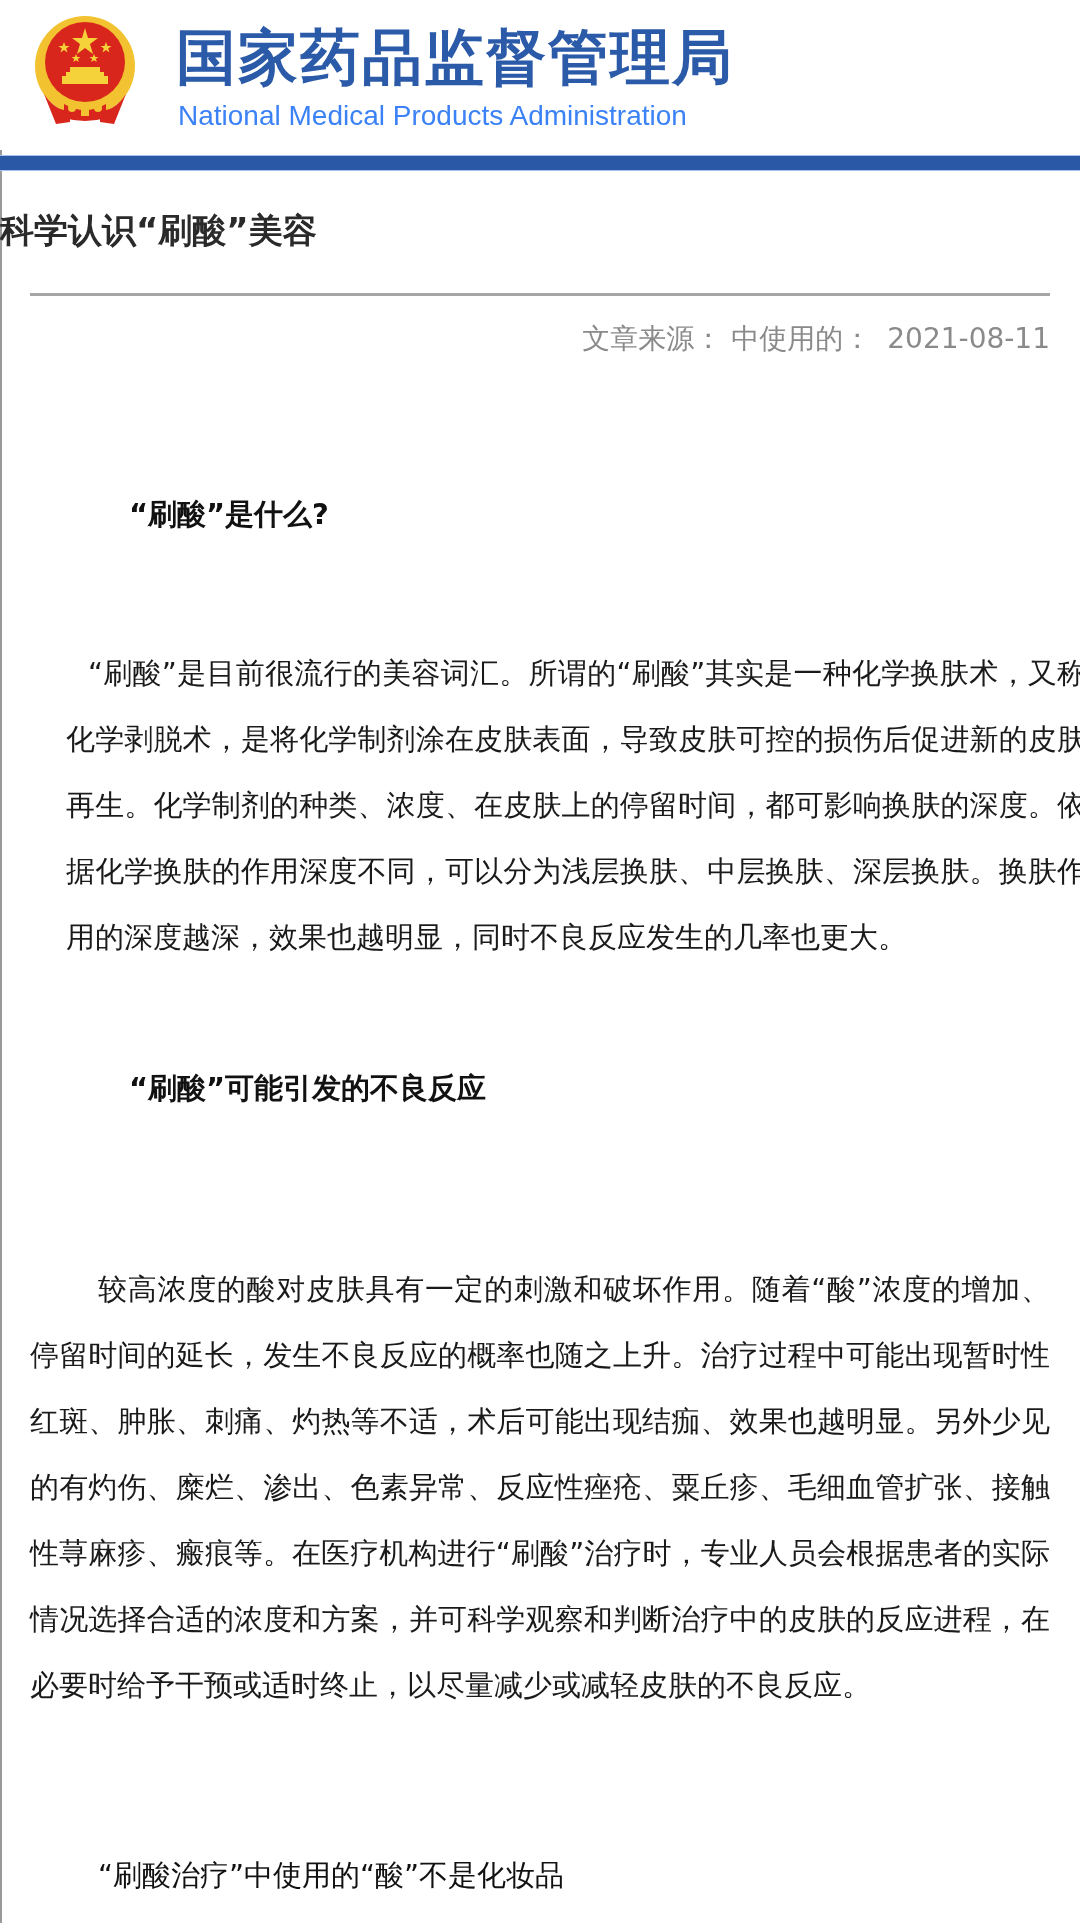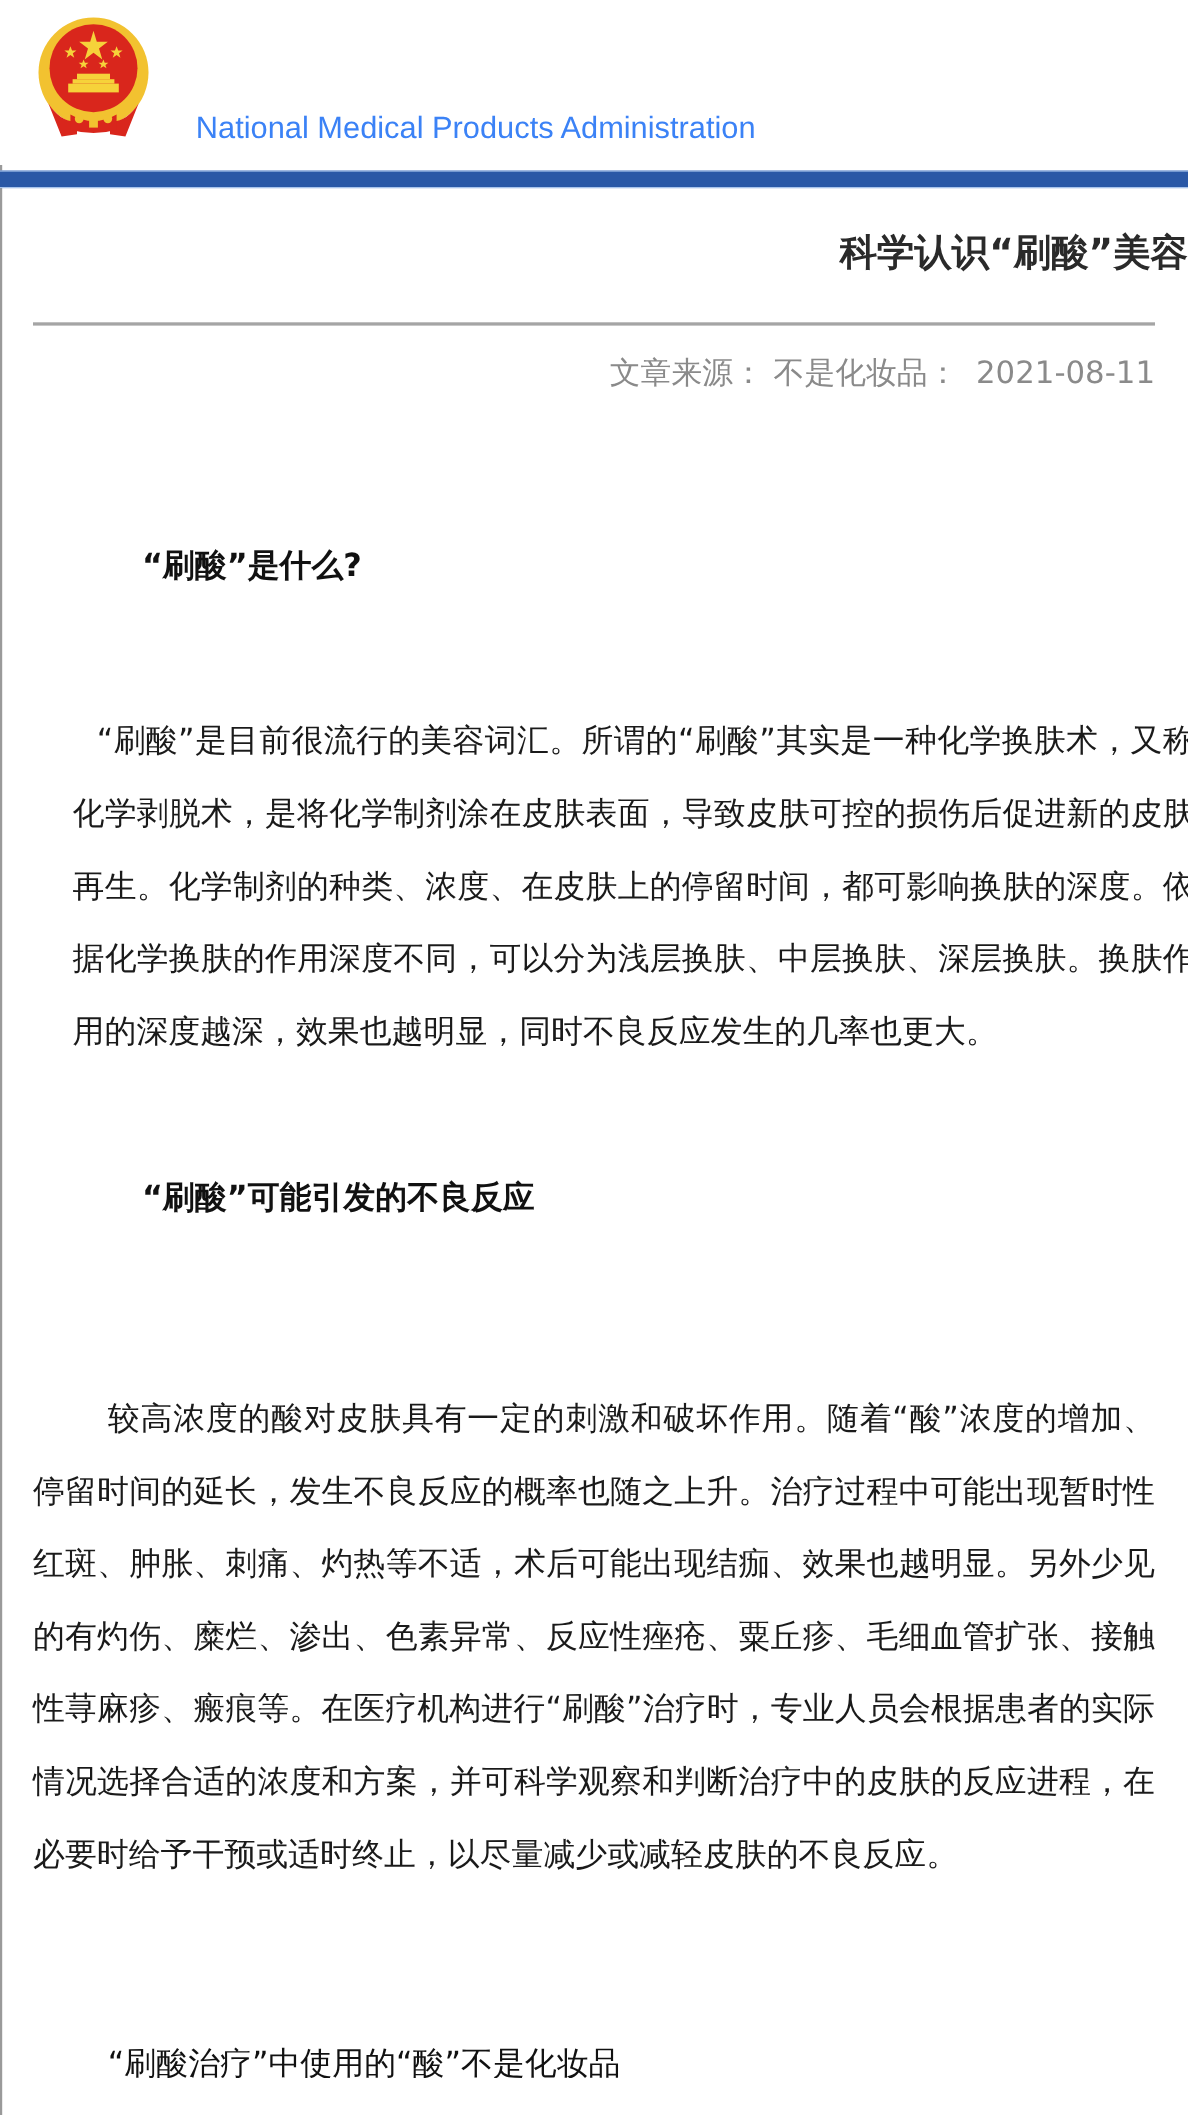--- a/index.html
+++ b/index.html
@@ -7,21 +7,21 @@
     body { font-family: "DejaVu Sans", "Liberation Sans", sans-serif; color: #1a1a1a; position: relative; }
 
     .left-edge { position: absolute; left: 0; top: 0; width: 2px; height: 1923px; background: #9a9a9a; }
 
     .header { position: absolute; left: 0; top: 0; width: 1080px; height: 150px; background: #ffffff; }
     .emblem { position: absolute; left: 26px; top: 12px; width: 118px; height: 118px; }
     .brand-cn { position: absolute; left: 176px; top: 22px; font-size: 60px; font-weight: bold; color: #2a5aa8; letter-spacing: 2px; line-height: 70px; white-space: nowrap; }
     .brand-en { position: absolute; left: 178px; top: 100px; font-family: "Liberation Sans", sans-serif; font-size: 28px; color: #3b82f6; line-height: 32px; white-space: nowrap; }
     .blue-bar { position: absolute; left: 0; top: 155px; width: 1080px; height: 16px; background: #2a58a6; border-top: 1px solid #a8c4ec; border-bottom: 1px solid #a8c4ec; }
 
-    .article-title { position: absolute; left: 0; top: 205px; width: 1080px; text-align: right; font-size: 34px; font-weight: bold; color: #2a2a2a; line-height: 50px; }
+    .article-title { position: absolute; left: 0; top: 205px; width: 1080px; text-align: left; font-size: 34px; font-weight: bold; color: #2a2a2a; line-height: 50px; }
     .title-rule { position: absolute; left: 30px; top: 293px; width: 1020px; height: 3px; background: #a5a5a5; }
     .meta { position: absolute; right: 30px; top: 318px; font-size: 28px; color: #8a8a8a; line-height: 42px; white-space: nowrap; }
     .meta span { }
 
     .section-heading { position: absolute; left: 98px; font-size: 29px; font-weight: bold; color: #111; line-height: 44px; white-space: nowrap; margin-left: 31px; }
     .para { position: absolute; left: 30px; width: 1020px; font-size: 29px; line-height: 66px; color: #1a1a1a; text-align: justify; }
     .para.indent-small { text-indent: 22px; }
     .para.indent-big { text-indent: 68px; }
 
     .cutoff-heading { position: absolute; left: 98px; top: 1853px; font-size: 29px; font-weight: normal; color: #111; line-height: 44px; white-space: nowrap; clip-path: inset(0 0 18% 0); }
@@ -45,30 +45,31 @@
       <rect x="44" y="55" width="30" height="5" fill="#f6d23a"></rect>
       <rect x="36" y="64" width="46" height="8" fill="#f6d23a"></rect>
       <path d="M18 82 Q30 100 44 98 L44 110 L30 112 Z" fill="#d9261c"></path>
       <path d="M100 82 Q88 100 74 98 L74 110 L88 112 Z" fill="#d9261c"></path>
       <path d="M38 92 Q59 104 80 92 L80 106 Q59 112 38 106 Z" fill="#d9261c"></path>
       <circle cx="46" cy="96" r="4" fill="#f2c230"></circle>
       <circle cx="72" cy="96" r="4" fill="#f2c230"></circle>
       <rect x="55" y="92" width="8" height="12" fill="#f2c230"></rect>
     </svg>
   </div>
+  <div class="brand-cn">国家药品监督管理局</div>
   <div class="brand-en">National Medical Products Administration</div>
   <div class="blue-bar"></div>
 </header>
 
 <h1 class="article-title">科学认识“刷酸”美容</h1>
 <div class="title-rule"></div>
 
 <div class="meta">
   <span>文章来源：</span><span></span>
-  <span>不是化妆品：</span><span style="margin-left:16px">2021-08-11</span>
+  <span>中使用的：</span><span style="margin-left:16px">2021-08-11</span>
 </div>
 
 <h2 class="section-heading" style="top:492px;">“刷酸”是什么?</h2>
 <p class="para indent-small" style="top:640px;margin-left:36px;">“刷酸”是目前很流行的美容词汇。所谓的“刷酸”其实是一种化学换肤术，又称化学剥脱术，是将化学制剂涂在皮肤表面，导致皮肤可控的损伤后促进新的皮肤再生。化学制剂的种类、浓度、在皮肤上的停留时间，都可影响换肤的深度。依据化学换肤的作用深度不同，可以分为浅层换肤、中层换肤、深层换肤。换肤作用的深度越深，效果也越明显，同时不良反应发生的几率也更大。</p>
 
 <h2 class="section-heading" style="top:1066px;">“刷酸”可能引发的不良反应</h2>
 <p class="para indent-big" style="top:1256px;">较高浓度的酸对皮肤具有一定的刺激和破坏作用。随着“酸”浓度的增加、停留时间的延长，发生不良反应的概率也随之上升。治疗过程中可能出现暂时性红斑、肿胀、刺痛、灼热等不适，术后可能出现结痂、效果也越明显。另外少见的有灼伤、糜烂、渗出、色素异常、反应性痤疮、粟丘疹、毛细血管扩张、接触性荨麻疹、瘢痕等。在医疗机构进行“刷酸”治疗时，专业人员会根据患者的实际情况选择合适的浓度和方案，并可科学观察和判断治疗中的皮肤的反应进程，在必要时给予干预或适时终止，以尽量减少或减轻皮肤的不良反应。</p>
 
 <h2 class="cutoff-heading">“刷酸治疗”中使用的“酸”不是化妆品</h2>
 

